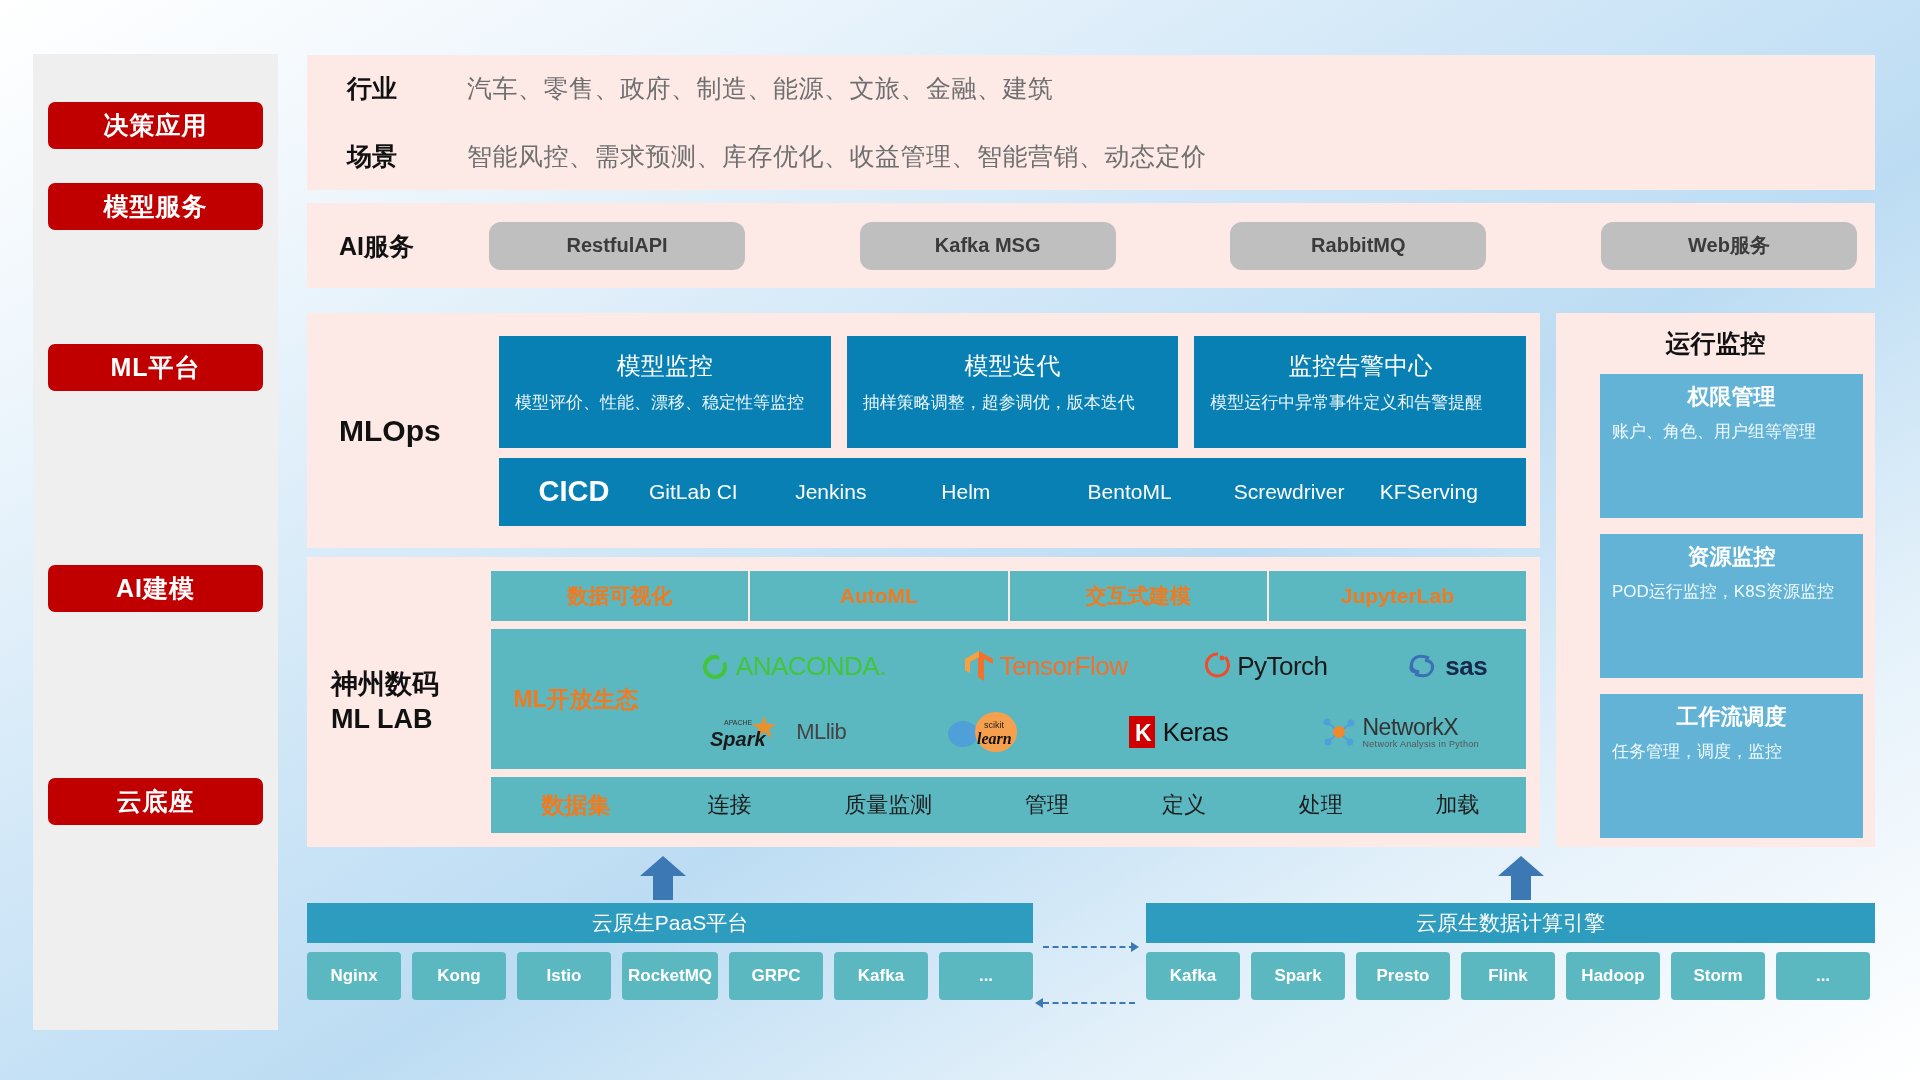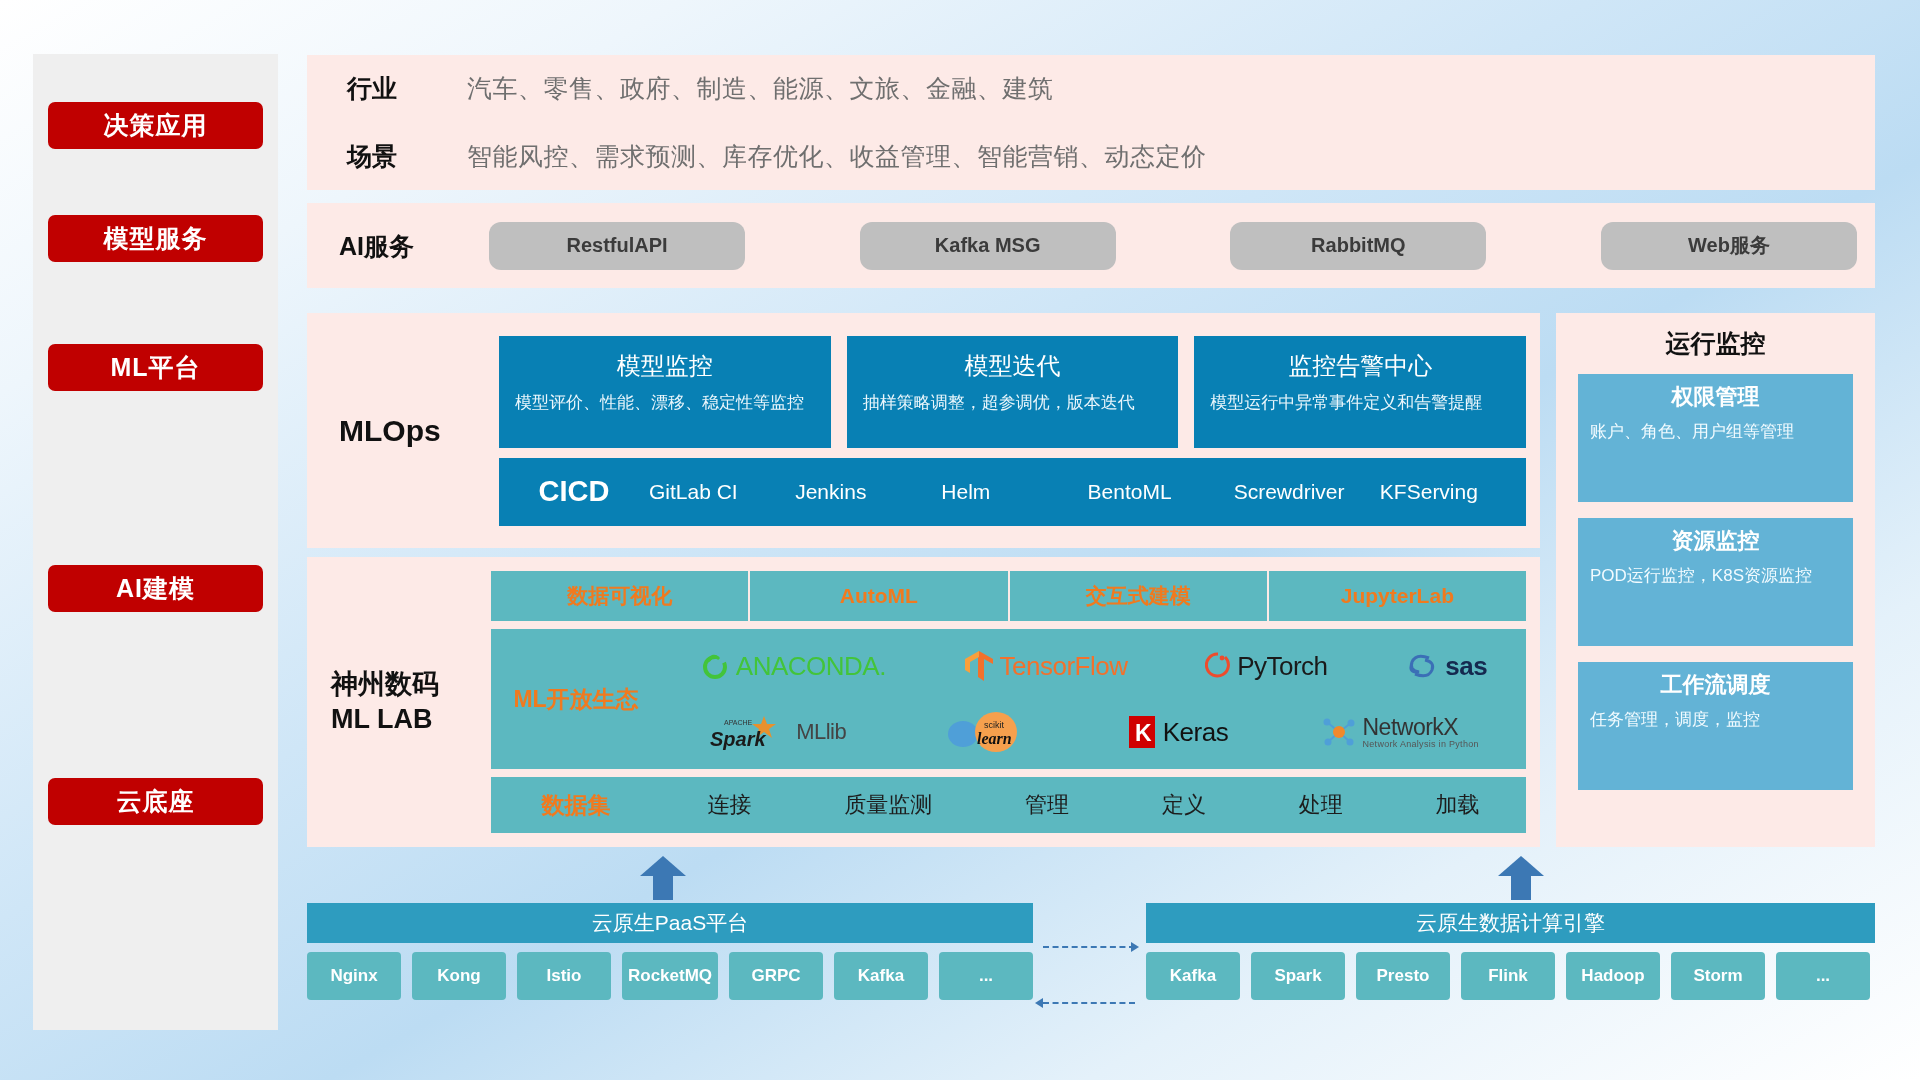--- a/index.html
+++ b/index.html
@@ -91,24 +91,24 @@
   .eco-line { display:flex; align-items:center; justify-content:space-around; height:62px; }
   .lab-data {
     margin-top:8px; background:#5cb8c0; height:56px;
     display:flex; align-items:center;
   }
   .data-label { width:170px; text-align:center; color:#f07a1f; font-size:23px; font-weight:bold; }
   .data-items { flex:1; display:flex; justify-content:space-around; }
   .data-item { font-size:22px; color:#1d1d1d; }
 
   
-  #band-mon { left:1556px; top:313px; width:319px; height:534px; padding:14px 22px; }
+  #band-mon { left:1556px; top:313px; width:319px; height:534px; padding:14px 12px; }
   #band-mon h3 { font-size:25px; font-weight:bold; text-align:center; color:#111; margin-bottom:14px; }
   .mon-card {
-    background:#63b3d6; color:#fff; margin-bottom:16px; padding:8px 12px 12px; height:128px;
+    background:#63b3d6; color:#fff; margin-bottom:16px; padding:8px 12px 12px; height:144px;margin-left:32px;
   }
   .mon-card h4 { font-size:22px; text-align:center; font-weight:bold; margin-bottom:8px; }
   .mon-card p { font-size:17px; line-height:1.4; color:#f2fbff; }
 
   
   .cloud-bar {
     position:absolute; height:40px; background:#2e9cbf;
     color:#fff; font-size:21px; display:flex; align-items:center; justify-content:center;
   }
   #paas-bar { left:307px; top:903px; width:726px; }
@@ -148,21 +148,21 @@
   .logo { display:flex; align-items:center; gap:6px; }
   .logo-text { font-size:26px; letter-spacing:-.5px; }
 </style>
 </head>
 <body>
 
 <div class="stage">
 
   <div class="rail"></div>
   <div class="rail-tag" style="top:102px">决策应用</div>
-  <div class="rail-tag" style="top:215px">模型服务</div>
+  <div class="rail-tag" style="top:183px">模型服务</div>
   <div class="rail-tag" style="top:344px">ML平台</div>
   <div class="rail-tag" style="top:565px">AI建模</div>
   <div class="rail-tag" style="top:778px">云底座</div>
 
   <div class="band" id="band-app">
     <div class="kv-row">
       <div class="kv-key">行业</div>
       <div class="kv-val">汽车、零售、政府、制造、能源、文旅、金融、建筑</div>
     </div>
     <div class="kv-row">

